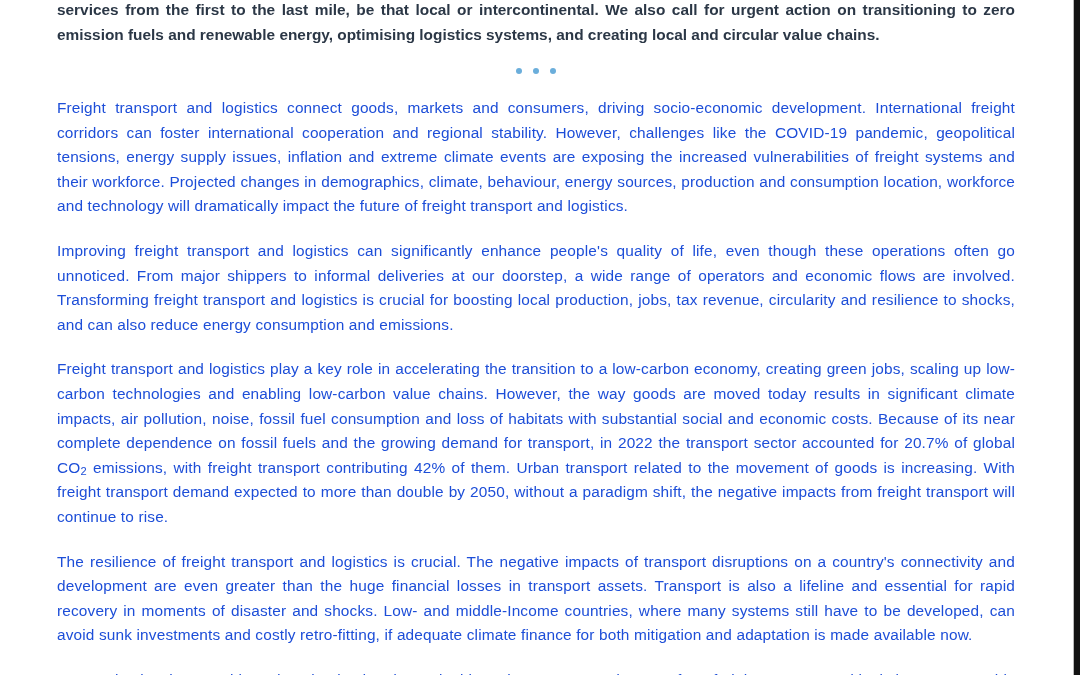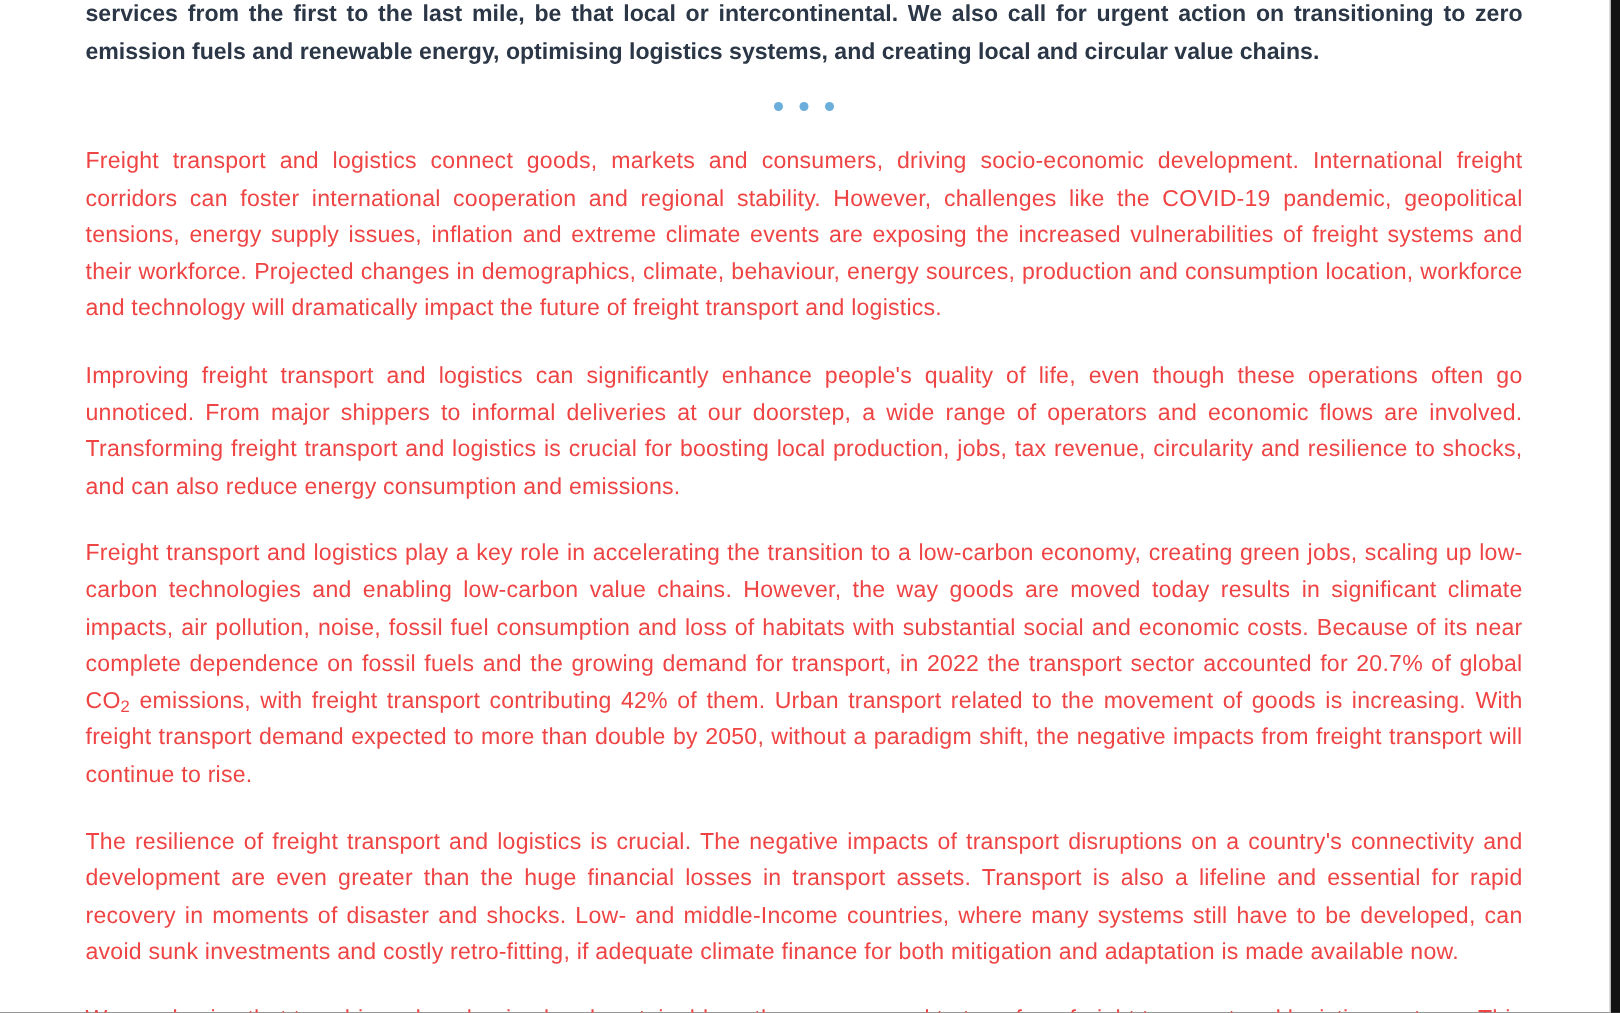--- a/index.html
+++ b/index.html
@@ -36,21 +36,21 @@
     position: absolute;
     left: 57px;
     top: 0;
     width: 958px;
   }
 
   .para {
     margin: 0;
     text-align: justify;
     text-justify: inter-word;
-    color: #ef4444;
+    color: #1d4ed8;
     font-size: 15.4px;
     line-height: 24.6px;
     letter-spacing: 0.01em;
     -webkit-font-smoothing: antialiased;
   }
 
   .para + .para { margin-top: 20px; }
 
   
   #intro-paragraph {

